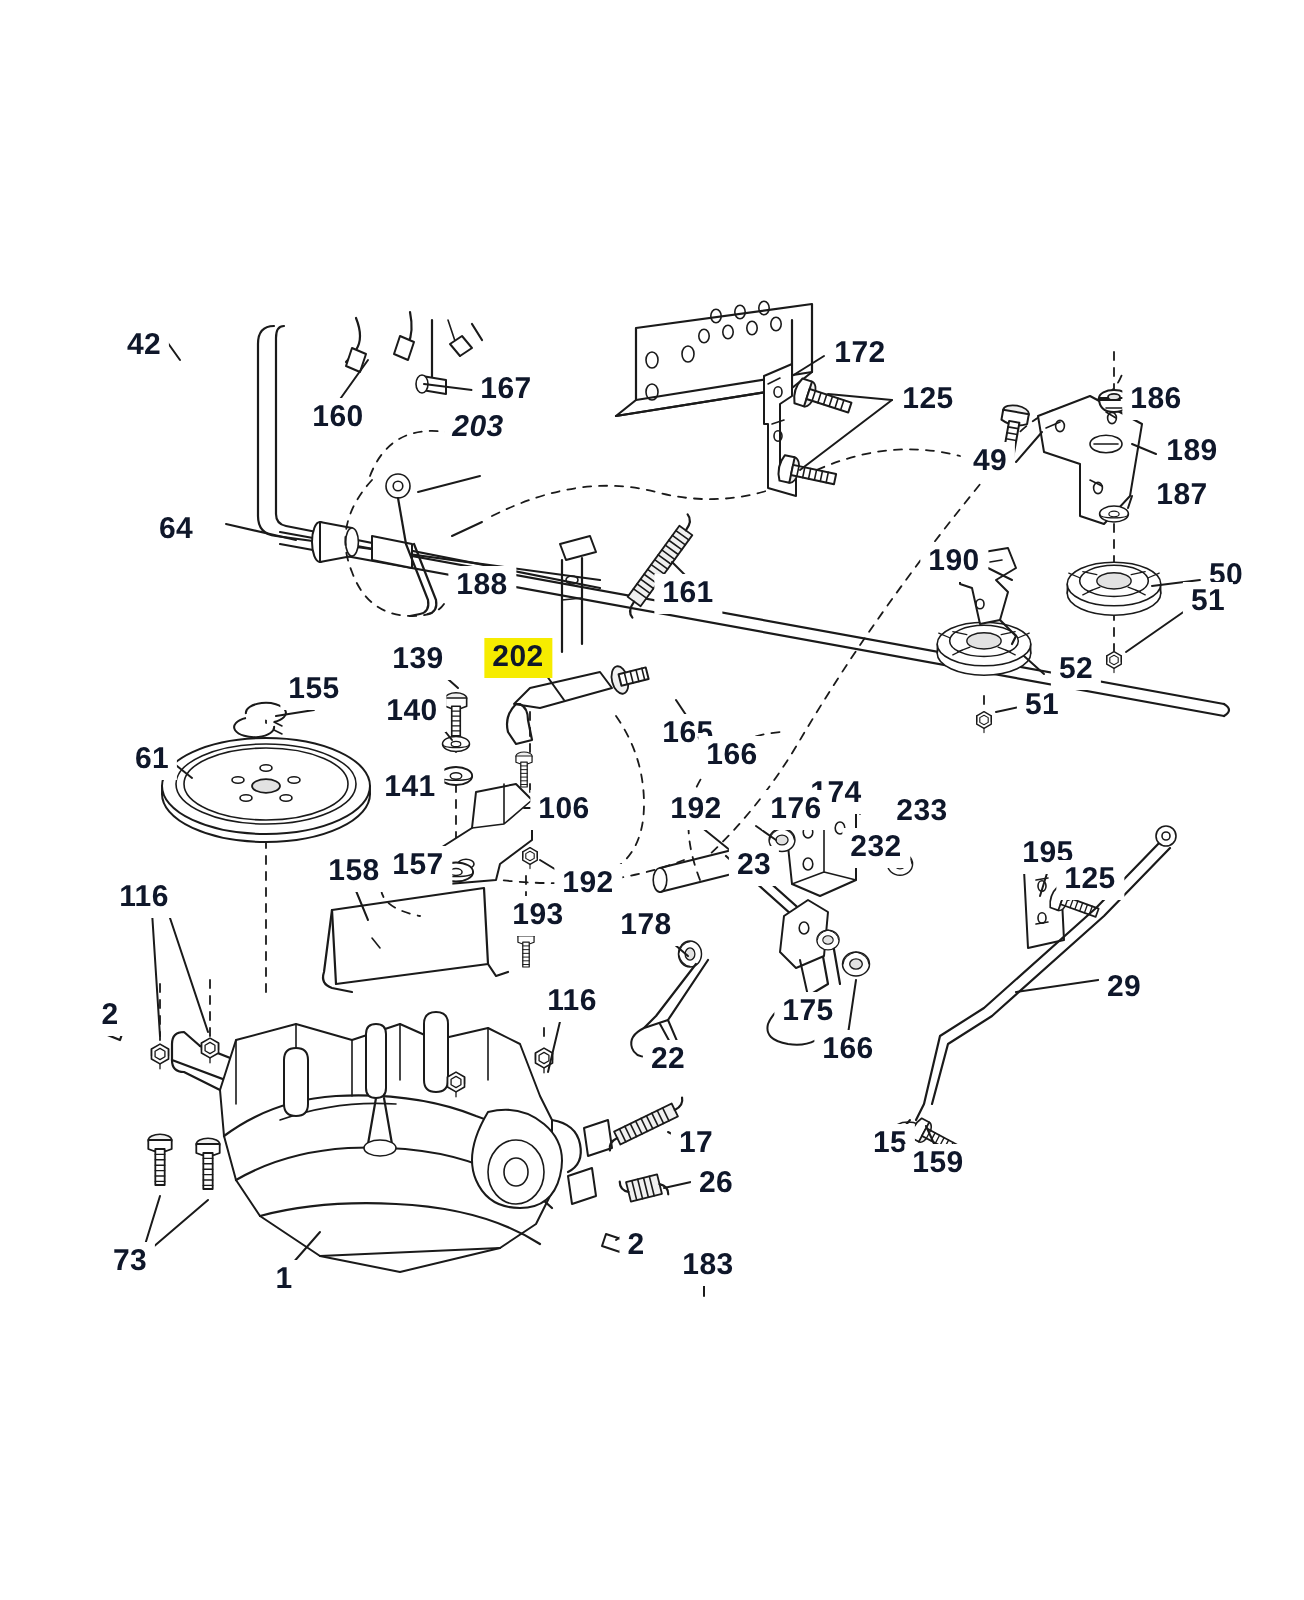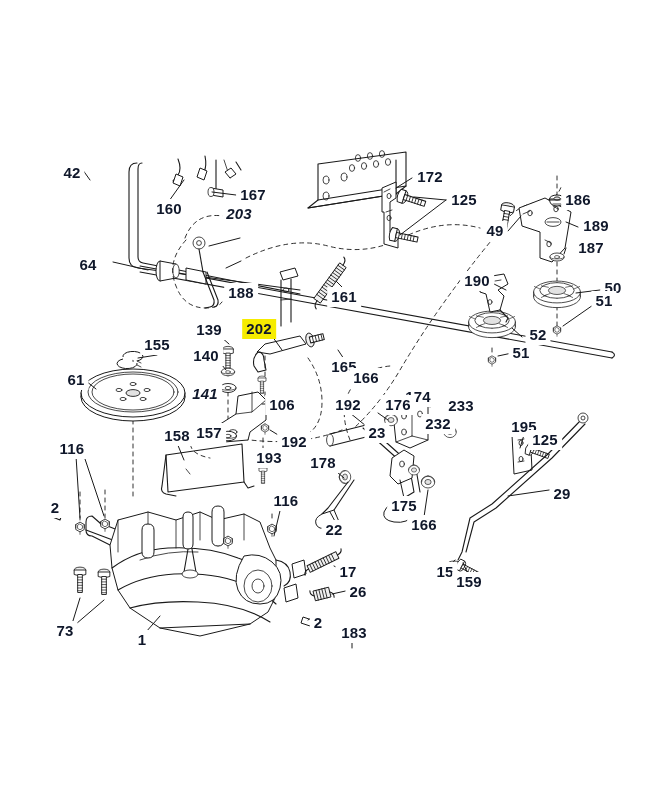--- a/index.html
+++ b/index.html
@@ -501,21 +501,21 @@
       <div class="callout" style="left: 604px; top: 301px;">51</div>
       <div class="callout" style="left: 538px; top: 335px;">52</div>
       <div class="callout" style="left: 209px; top: 330px;">139</div>
       <div class="callout highlight" style="left: 259px; top: 329px;">202</div>
       <div class="callout" style="left: 521px; top: 353px;">51</div>
       <div class="callout" style="left: 157px; top: 345px;">155</div>
       <div class="callout" style="left: 206px; top: 356px;">140</div>
       <div class="callout" style="left: 344px; top: 367px;">165</div>
       <div class="callout" style="left: 366px; top: 378px;">166</div>
       <div class="callout" style="left: 76px; top: 380px;">61</div>
-      <div class="callout" style="left: 205px; top: 394px; font-style: italic;">141</div>
+      <div class="callout" style="left: 205px; top: 394px;">141</div>
       <div class="callout" style="left: 282px; top: 405px;">106</div>
       <div class="callout" style="left: 418px; top: 397px;">174</div>
       <div class="callout" style="left: 398px; top: 405px;">176</div>
       <div class="callout" style="left: 377px; top: 405px; margin-top: 28px;">23</div>
       <div class="callout" style="left: 348px; top: 405px;">192</div>
       <div class="callout" style="left: 461px; top: 406px;">233</div>
       <div class="callout" style="left: 438px; top: 424px;">232</div>
       <div class="callout" style="left: 524px; top: 427px;">195</div>
       <div class="callout" style="left: 545px; top: 440px;">125</div>
       <div class="callout" style="left: 72px; top: 449px;">116</div>

